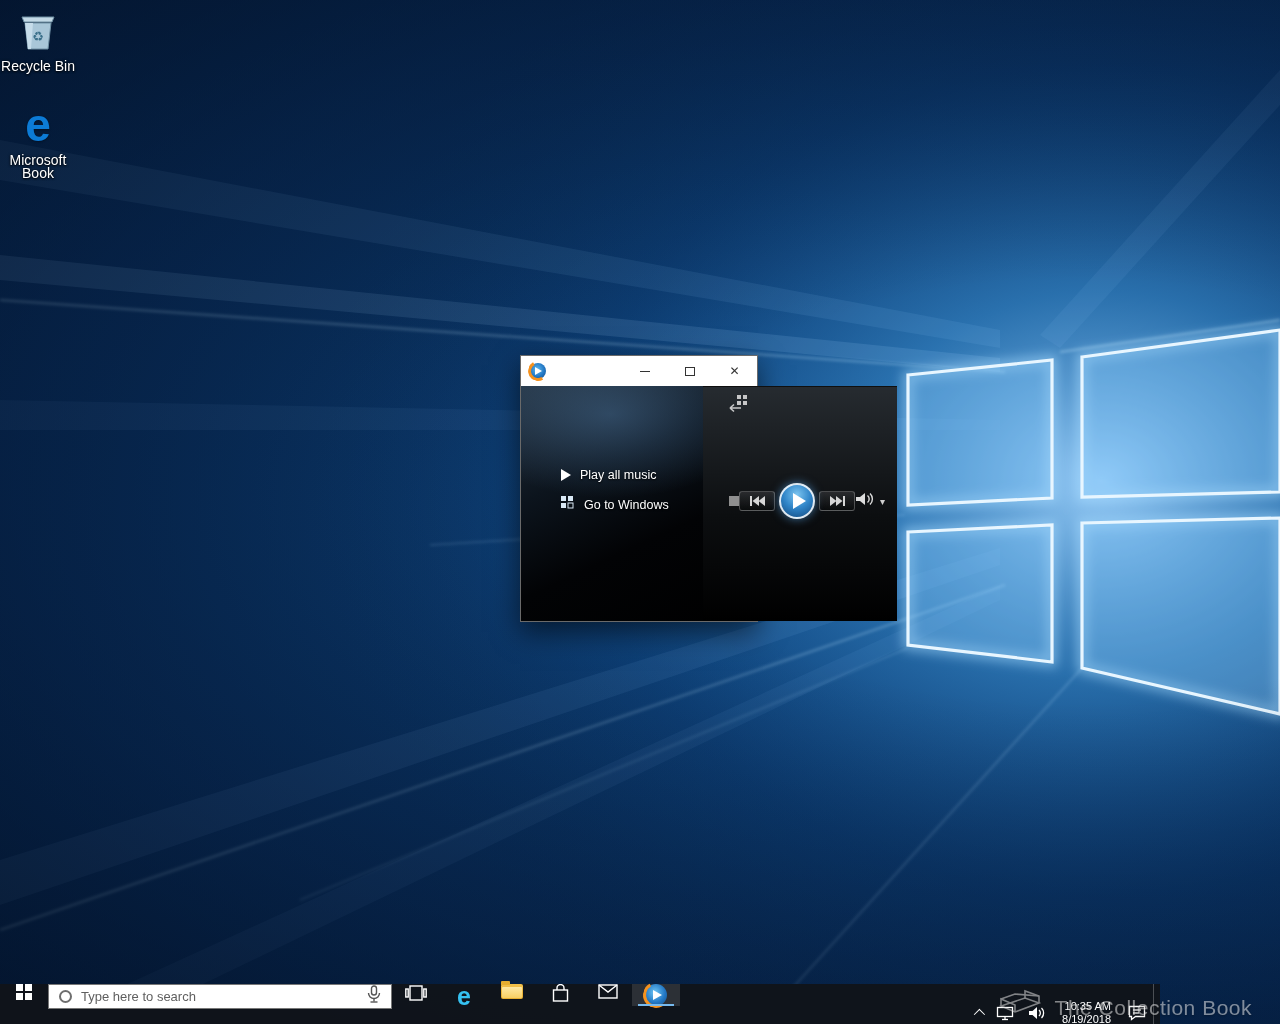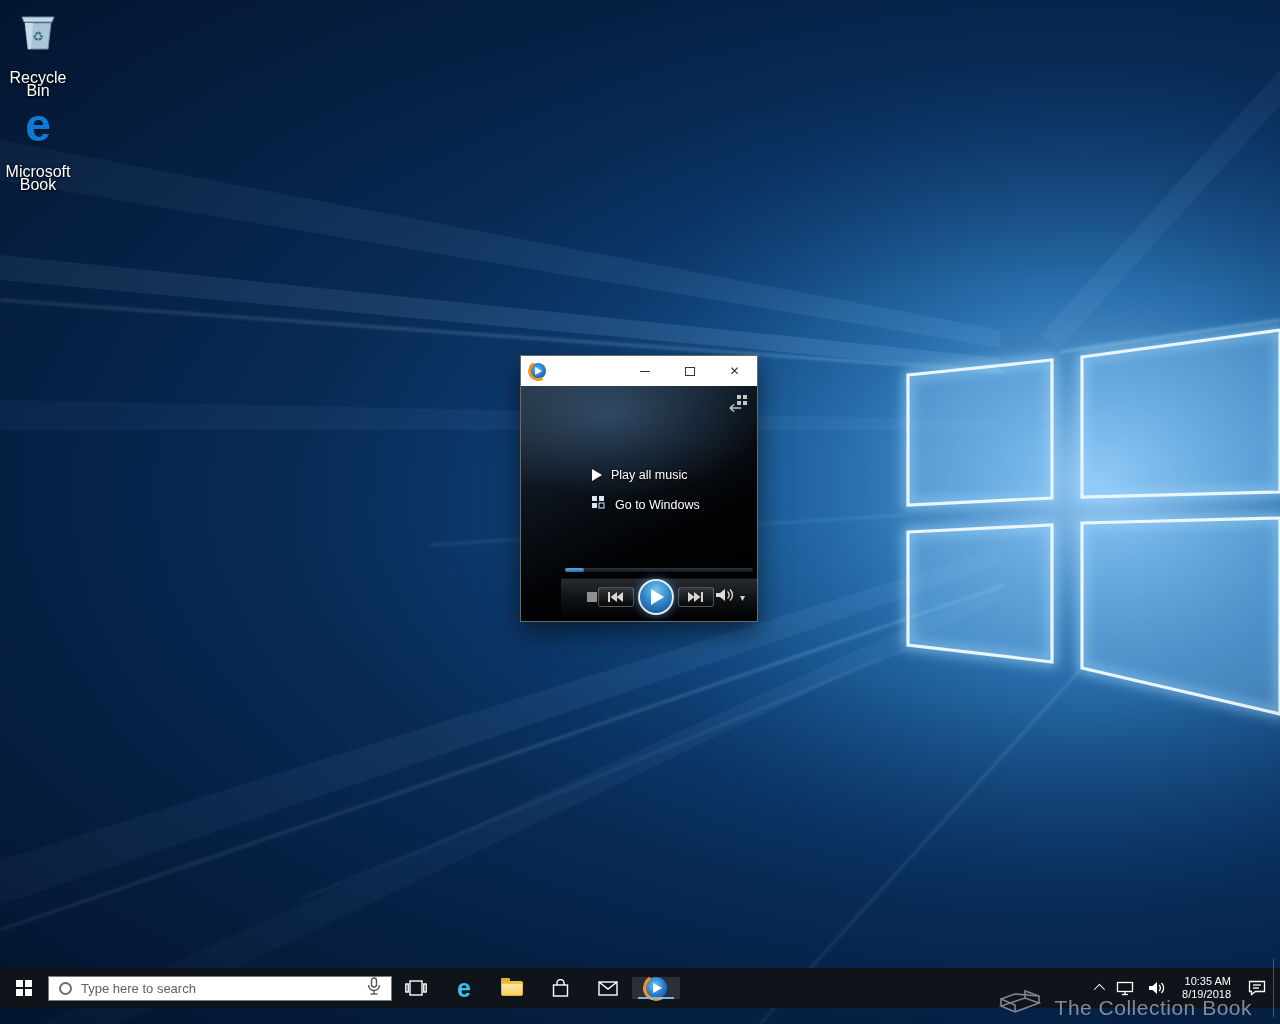--- a/index.html
+++ b/index.html
@@ -11,21 +11,21 @@
   
   .wallpaper { position:absolute; inset:0; z-index:0; }
   .wallpaper svg { display:block; width:100%; height:100%; }
   .wallpaper::after { content:""; position:absolute; inset:0;
     background:radial-gradient(ellipse at 84% 48%, rgba(0,0,0,0) 28%, rgba(2,10,28,.38) 70%, rgba(1,6,18,.62) 100%);
     pointer-events:none; }
 
   
   .desktop-icon { position:absolute; width:76px; text-align:center; cursor:default; z-index:5; }
   .desktop-icon .glyph { height:50px; display:flex; align-items:center; justify-content:center; }
-  .desktop-icon .label { display:block; margin-top:15px; font-size:16px; color:#fff;
+  .desktop-icon .label { display:block; margin-top:4px; font-size:14px; color:#fff;
     text-shadow:0 1px 2px rgba(0,0,0,.9), 0 0 3px rgba(0,0,0,.7); line-height:13px; }
   #icon-recycle { left:0; top:6px; }
   #icon-edge { left:0; top:100px; }
   .edge-e { font-size:46px; font-weight:bold; color:#0c7bd6; line-height:46px;
     text-shadow:0 1px 2px rgba(0,0,0,.35); font-family:"Liberation Sans",sans-serif; }
 
   
   .sys-watermark { position:absolute; right:7px; bottom:46px; text-align:right; z-index:6;
     color:rgba(255,255,255,.95); text-shadow:0 1px 2px rgba(0,0,0,.45); }
   .sys-watermark .l1 { font-size:13px; line-height:17px; }
@@ -46,21 +46,21 @@
   .wmp-titlebar .app-ico::before { content:""; position:absolute; left:5px; top:4px;
     border-left:7px solid #fff; border-top:4px solid transparent; border-bottom:4px solid transparent; }
   .wmp-titlebar .app-ico::after { content:""; position:absolute; inset:-2px; border-radius:50%;
     border:3px solid transparent; border-bottom-color:#f6921e; border-left-color:#f6921e; transform:rotate(15deg); }
   .caption-buttons { margin-left:auto; display:flex; height:100%; }
   .cap-btn { width:45px; height:100%; display:flex; align-items:center; justify-content:center; color:#333; cursor:pointer; }
   .glyph-min { width:10px; height:1px; background:#333; display:block; }
   .glyph-max { width:10px; height:9px; border:1px solid #333; display:block; }
   .glyph-close { font-size:12px; line-height:12px; }
 
-  .wmp-content { flex:1; position:relative; display:flex; flex-direction:column;
+  .wmp-content { flex:1; position:relative; display:flex; flex-direction:row;
     background:
       radial-gradient(ellipse 220px 120px at 38% 12%, rgba(90,140,190,.38), rgba(0,0,0,0) 70%),
       linear-gradient(155deg, #23313f 0%, #0c141d 34%, #020305 62%, #000 100%); padding-left: 40px; }
   .switch-lib { position:absolute; top:9px; right:8px; width:22px; height:18px; cursor:pointer; opacity:.9; }
   .wmp-menu { margin-top:82px; display:flex; flex-direction:column; gap:14px; align-items:center; }
   .wmp-menu-item { display:flex; align-items:center; gap:9px; width:134px; cursor:pointer; }
   .wmp-menu-item .mi-label { color:#fff; font-size:12.5px; text-shadow:0 1px 2px #000; white-space:nowrap; }
   .mi-play-tri { width:0; height:0; border-left:10px solid #fff; border-top:6px solid transparent; border-bottom:6px solid transparent; }
 
   .wmp-seek { margin-top:auto; height:4px; margin:auto 4px 6px 4px; background:linear-gradient(#2b3640,#11161b);
@@ -74,22 +74,22 @@
   .ctl-skip { width:36px; height:20px; border:1px solid rgba(255,255,255,.25); border-radius:3px;
     background:linear-gradient(rgba(255,255,255,.10), rgba(0,0,0,.25)); display:flex; align-items:center; justify-content:center; cursor:pointer; }
   .ctl-play { width:36px; height:36px; border-radius:50%; border:2px solid rgba(255,255,255,.85);
     background:radial-gradient(circle at 50% 30%, #7cc4ef 0%, #3186c9 48%, #11487e 100%);
     box-shadow:0 0 10px rgba(90,170,240,.6); display:flex; align-items:center; justify-content:center; cursor:pointer; }
   .ctl-play .tri { width:0; height:0; border-left:13px solid #fff; border-top:8px solid transparent; border-bottom:8px solid transparent; margin-left:4px; }
   .ctl-right { display:flex; align-items:center; gap:6px; }
   .ctl-caret { color:#cfcfcf; font-size:10px; cursor:pointer; }
 
   
-  .taskbar { position:absolute; left:0; bottom:16px; width:1280px; height:40px; z-index:20;
-    background:rgba(16,20,26,.97); display:flex; align-items:center; }
+  .taskbar { position:absolute; left:0; bottom:0; width:1160px; height:40px; z-index:20;
+    background:rgba(16,20,26,.97); display:flex; align-items:flex-start; }
   .tb-btn { width:48px; display:flex; align-items:center; justify-content:center; cursor:pointer; position:relative; }
   .tb-btn.active { background:rgba(255,255,255,.12); }
   .tb-btn.active::after { content:""; position:absolute; left:6px; right:6px; bottom:0; height:2px; background:#76b9ed; }
   .win-logo { display:grid; grid-template-columns:7px 7px; grid-template-rows:7px 7px; gap:2px; }
   .win-logo span { background:#fff; }
 
   .search-box { width:344px; background:#fff; border:1px solid #777; display:flex; align-items:center; padding:0 10px; gap:9px; }
   .search-ring { width:13px; height:13px; border:2px solid #6e6e6e; border-radius:50%; flex:0 0 auto; }
   .search-box input { border:0; outline:0; flex:1; font-size:13px; color:#333; font-family:"Liberation Sans",sans-serif; background:transparent; }
   .search-box input::placeholder { color:#5f5f5f; opacity:1; }

